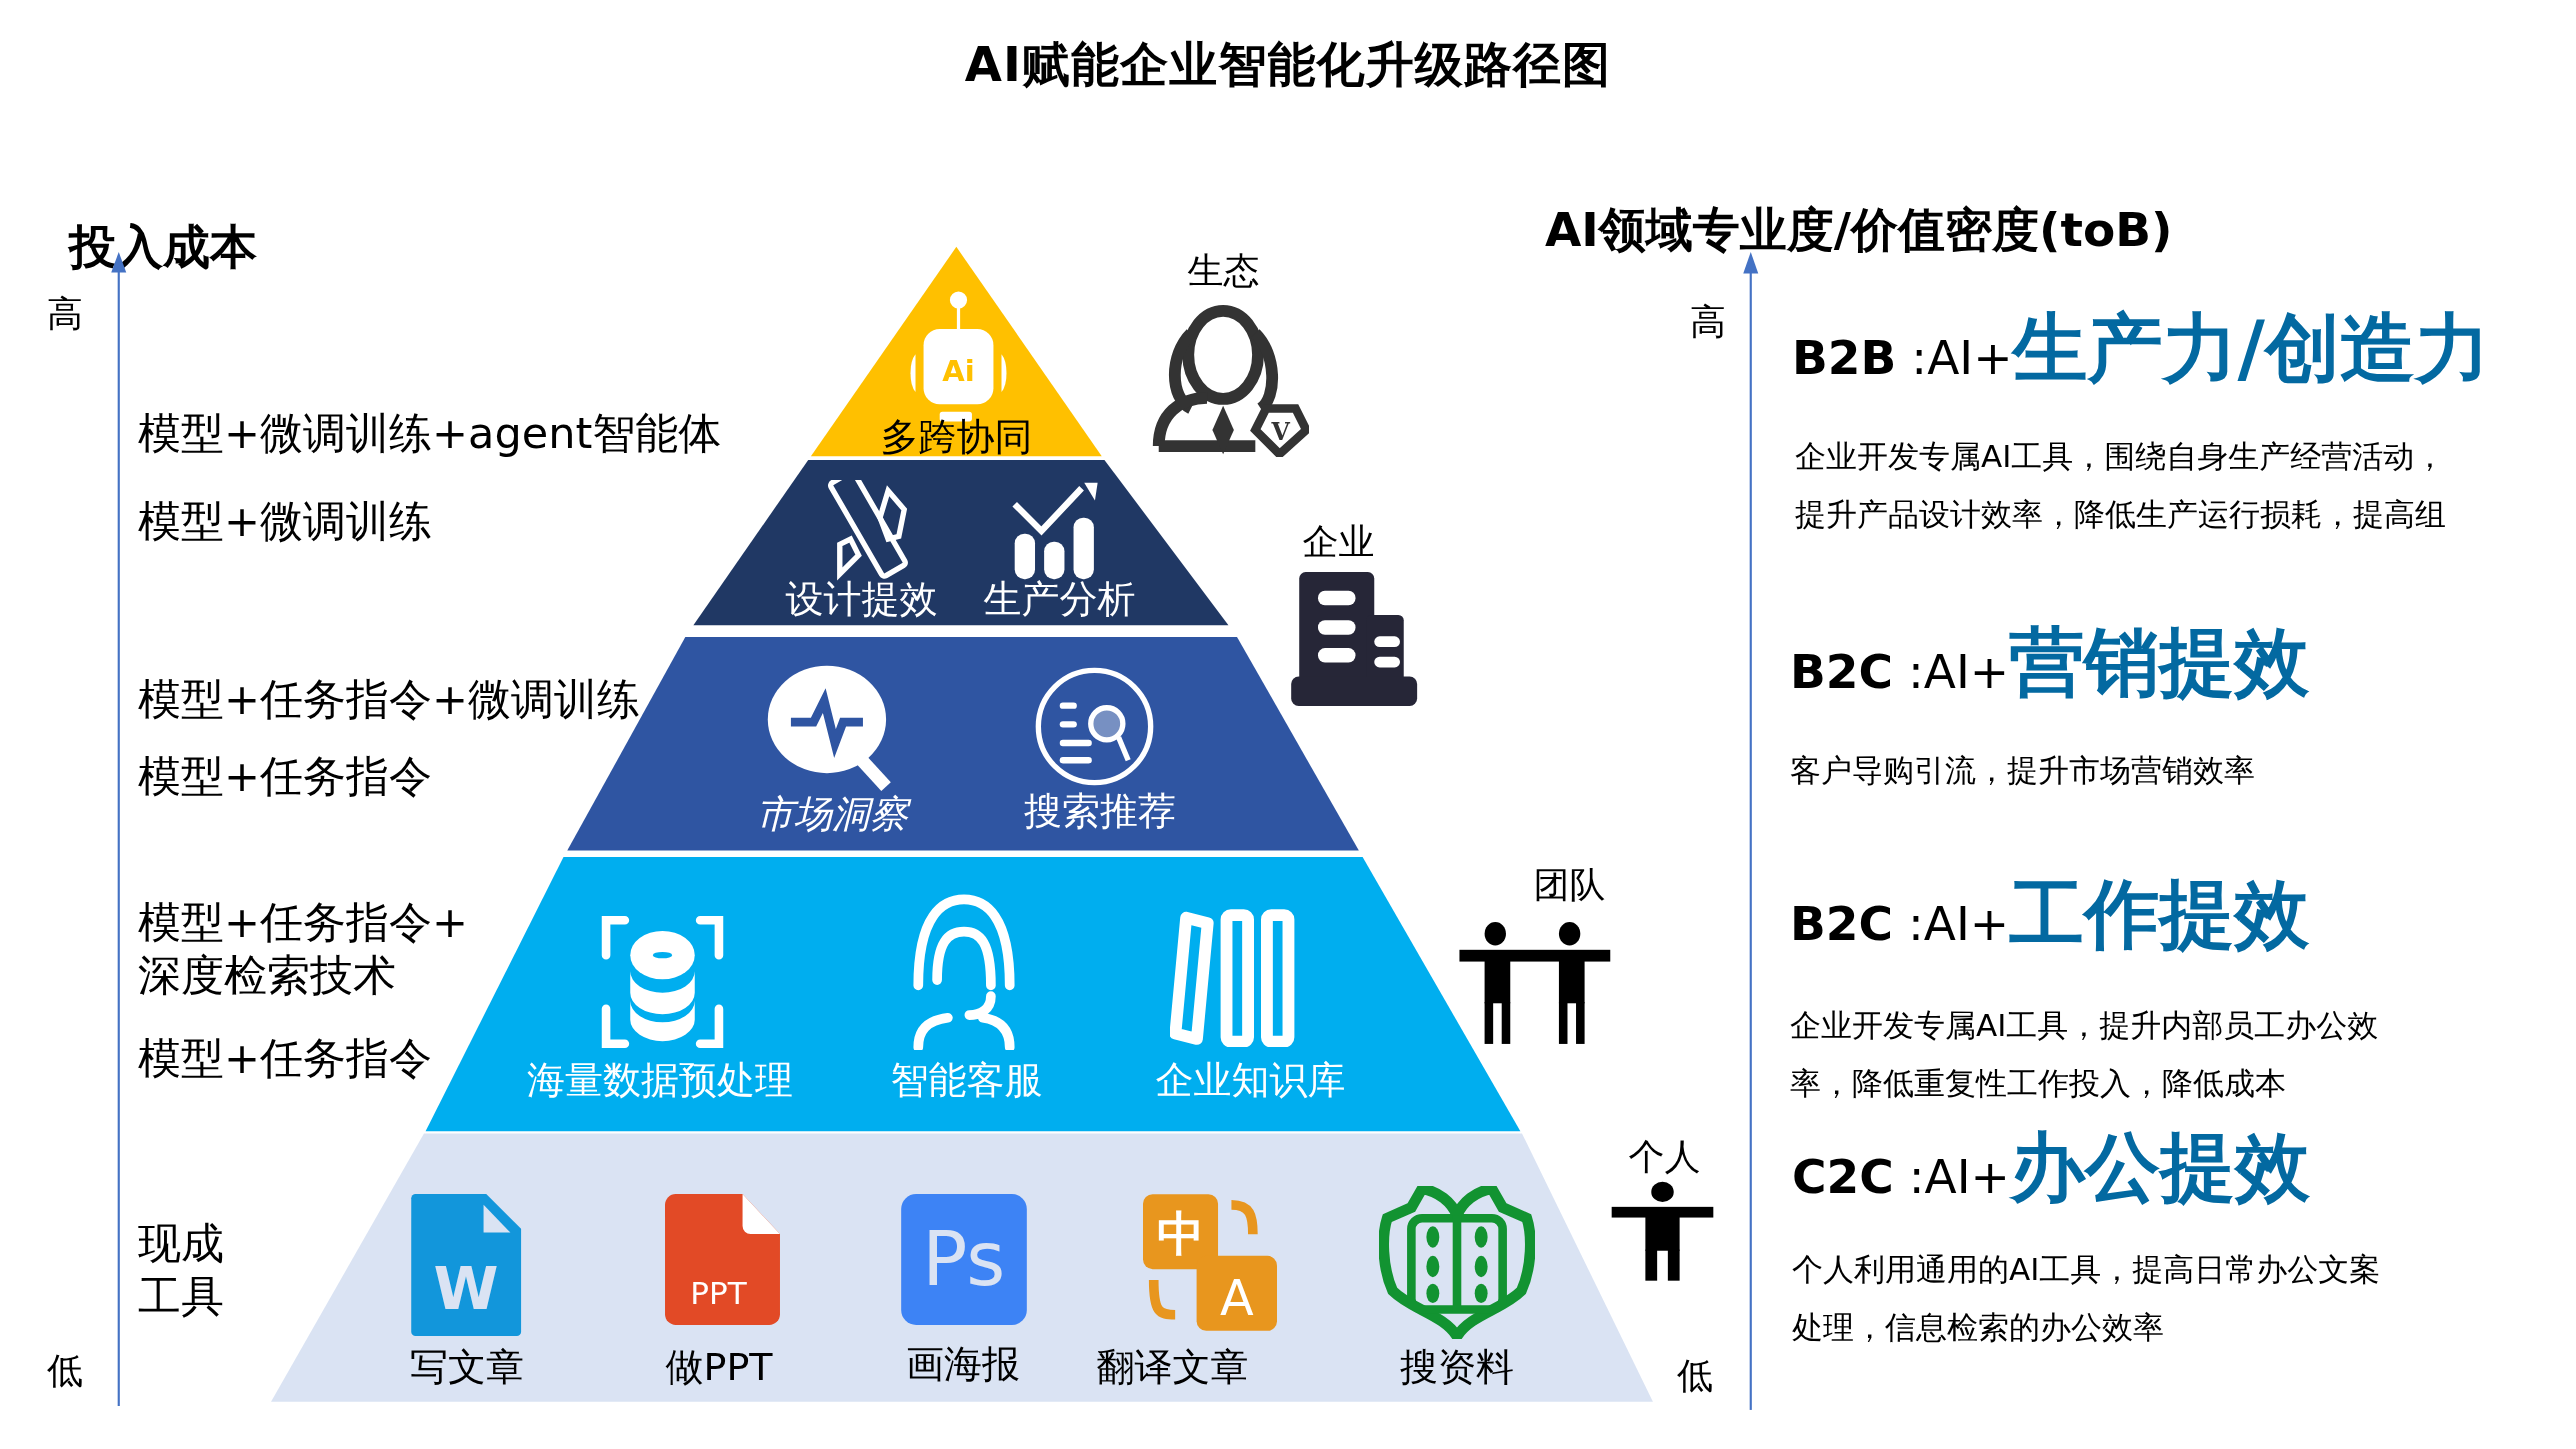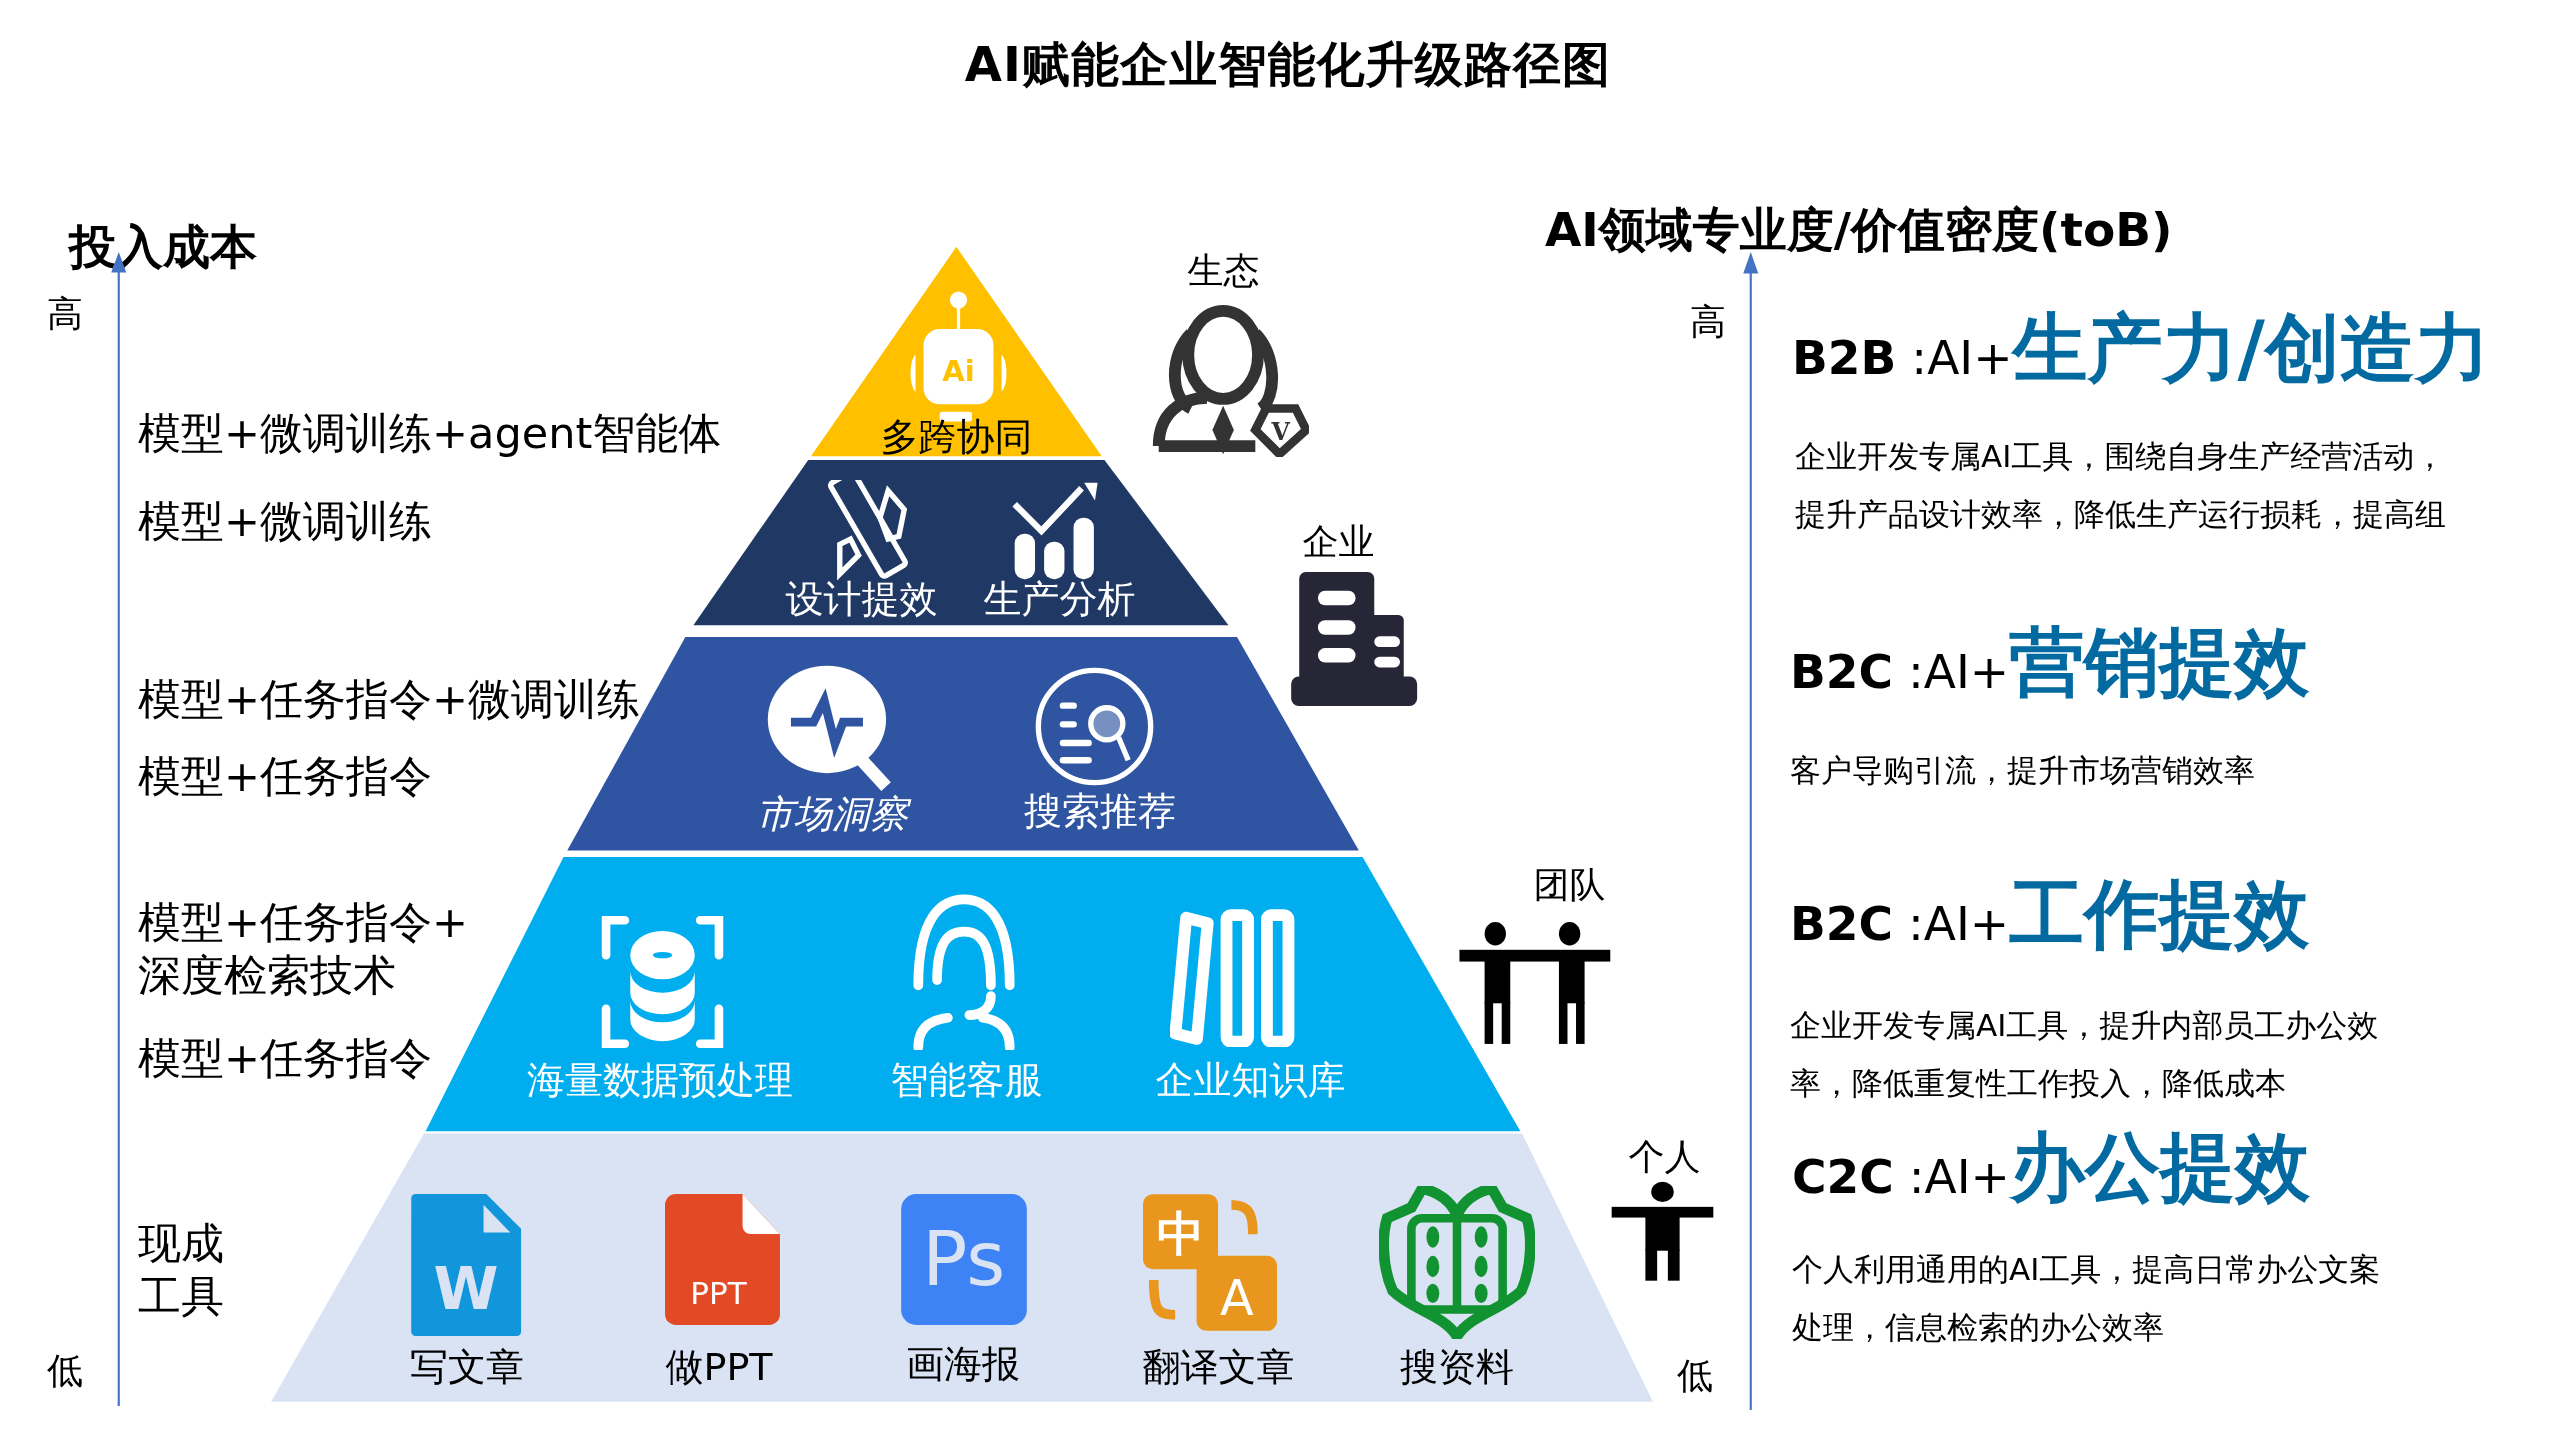--- a/index.html
+++ b/index.html
@@ -163,21 +163,21 @@
       <ellipse cx="100" cy="150" rx="12" ry="20"></ellipse>
       <ellipse cx="100" cy="200" rx="12" ry="18"></ellipse>
     <ellipse cx="190" cy="95" rx="12" ry="20"></ellipse>
       <ellipse cx="190" cy="150" rx="12" ry="20"></ellipse>
       <ellipse cx="190" cy="200" rx="12" ry="18"></ellipse>
   </g>
 </svg>
 <div class="abs tier5-text" style="left:376px;top:1342px;width:182px;">写文章</div>
 <div class="abs tier5-text" style="left:628px;top:1342px;width:182px;">做PPT</div>
 <div class="abs tier5-text" style="left:872px;top:1339px;width:182px;">画海报</div>
-<div class="abs tier5-text" style="left:1122px;top:1342px;width:193px;">翻译文章</div>
+<div class="abs tier5-text" style="left:1076px;top:1342px;width:193px;">翻译文章</div>
 <div class="abs tier5-text" style="left:1366px;top:1342px;width:182px;">搜资料</div>
 
 <div class="abs tier-label" style="left:1170px;top:247px;width:107px;">生态</div>
 <svg class="abs" style="left:1148px;top:301px;" width="161" height="156" viewBox="0 0 300 290">
   <g fill="none" stroke="#333333" stroke-width="22">
     <ellipse cx="140" cy="100" rx="65" ry="82"></ellipse>
     <path d="M80,60 C40,100 40,180 80,200"></path>
     <path d="M200,60 C240,100 240,180 210,200"></path>
     <path d="M20,270 C20,210 60,180 110,180"></path>
     <path d="M20,270 H200"></path>

